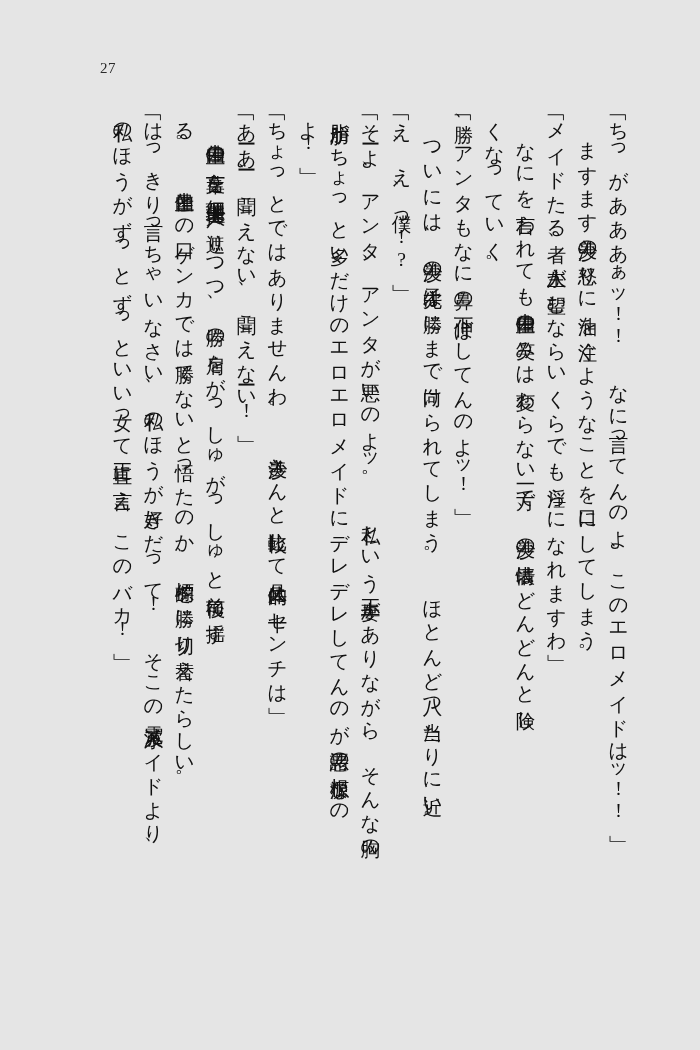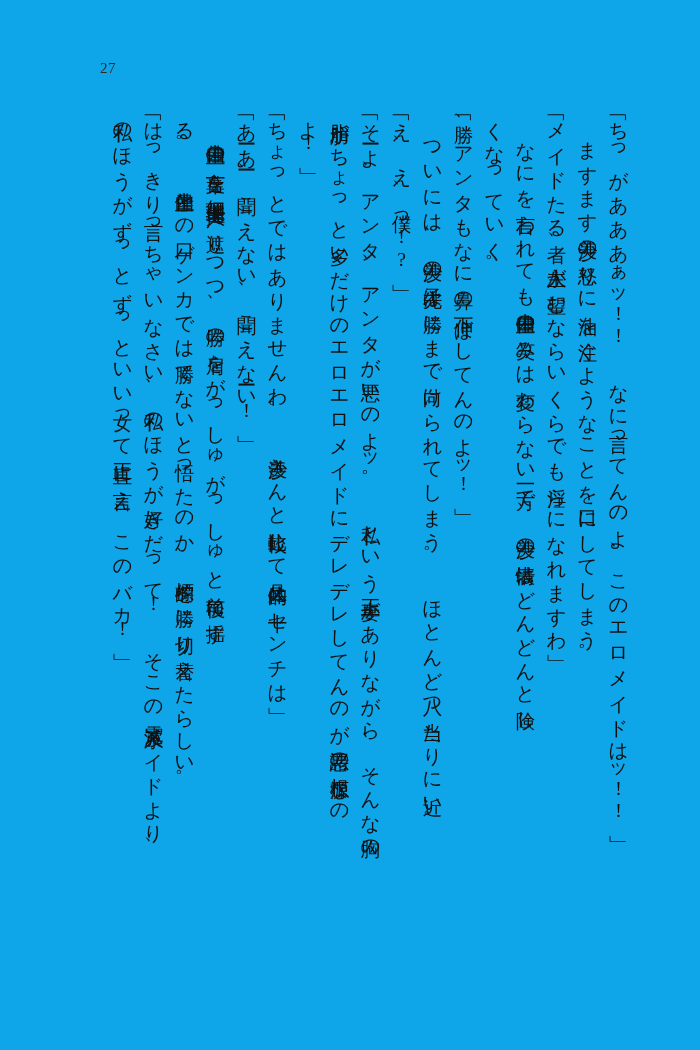--- a/index.html
+++ b/index.html
@@ -15,21 +15,21 @@
     overflow: hidden;
     position: relative;
   }
 
   .page {
     position: absolute;
     left: 0;
     top: 0;
     width: 700px;
     height: 1050px;
-    background: #0ea5e9;
+    background: #e5e5e5;
   }
 
   .page-number {
     position: absolute;
     left: 100px;
     top: 60px;
     font-size: 15px;
     font-family: "Liberation Serif", "DejaVu Serif", serif;
     color: #2a2a2a;
     letter-spacing: 0.5px;

